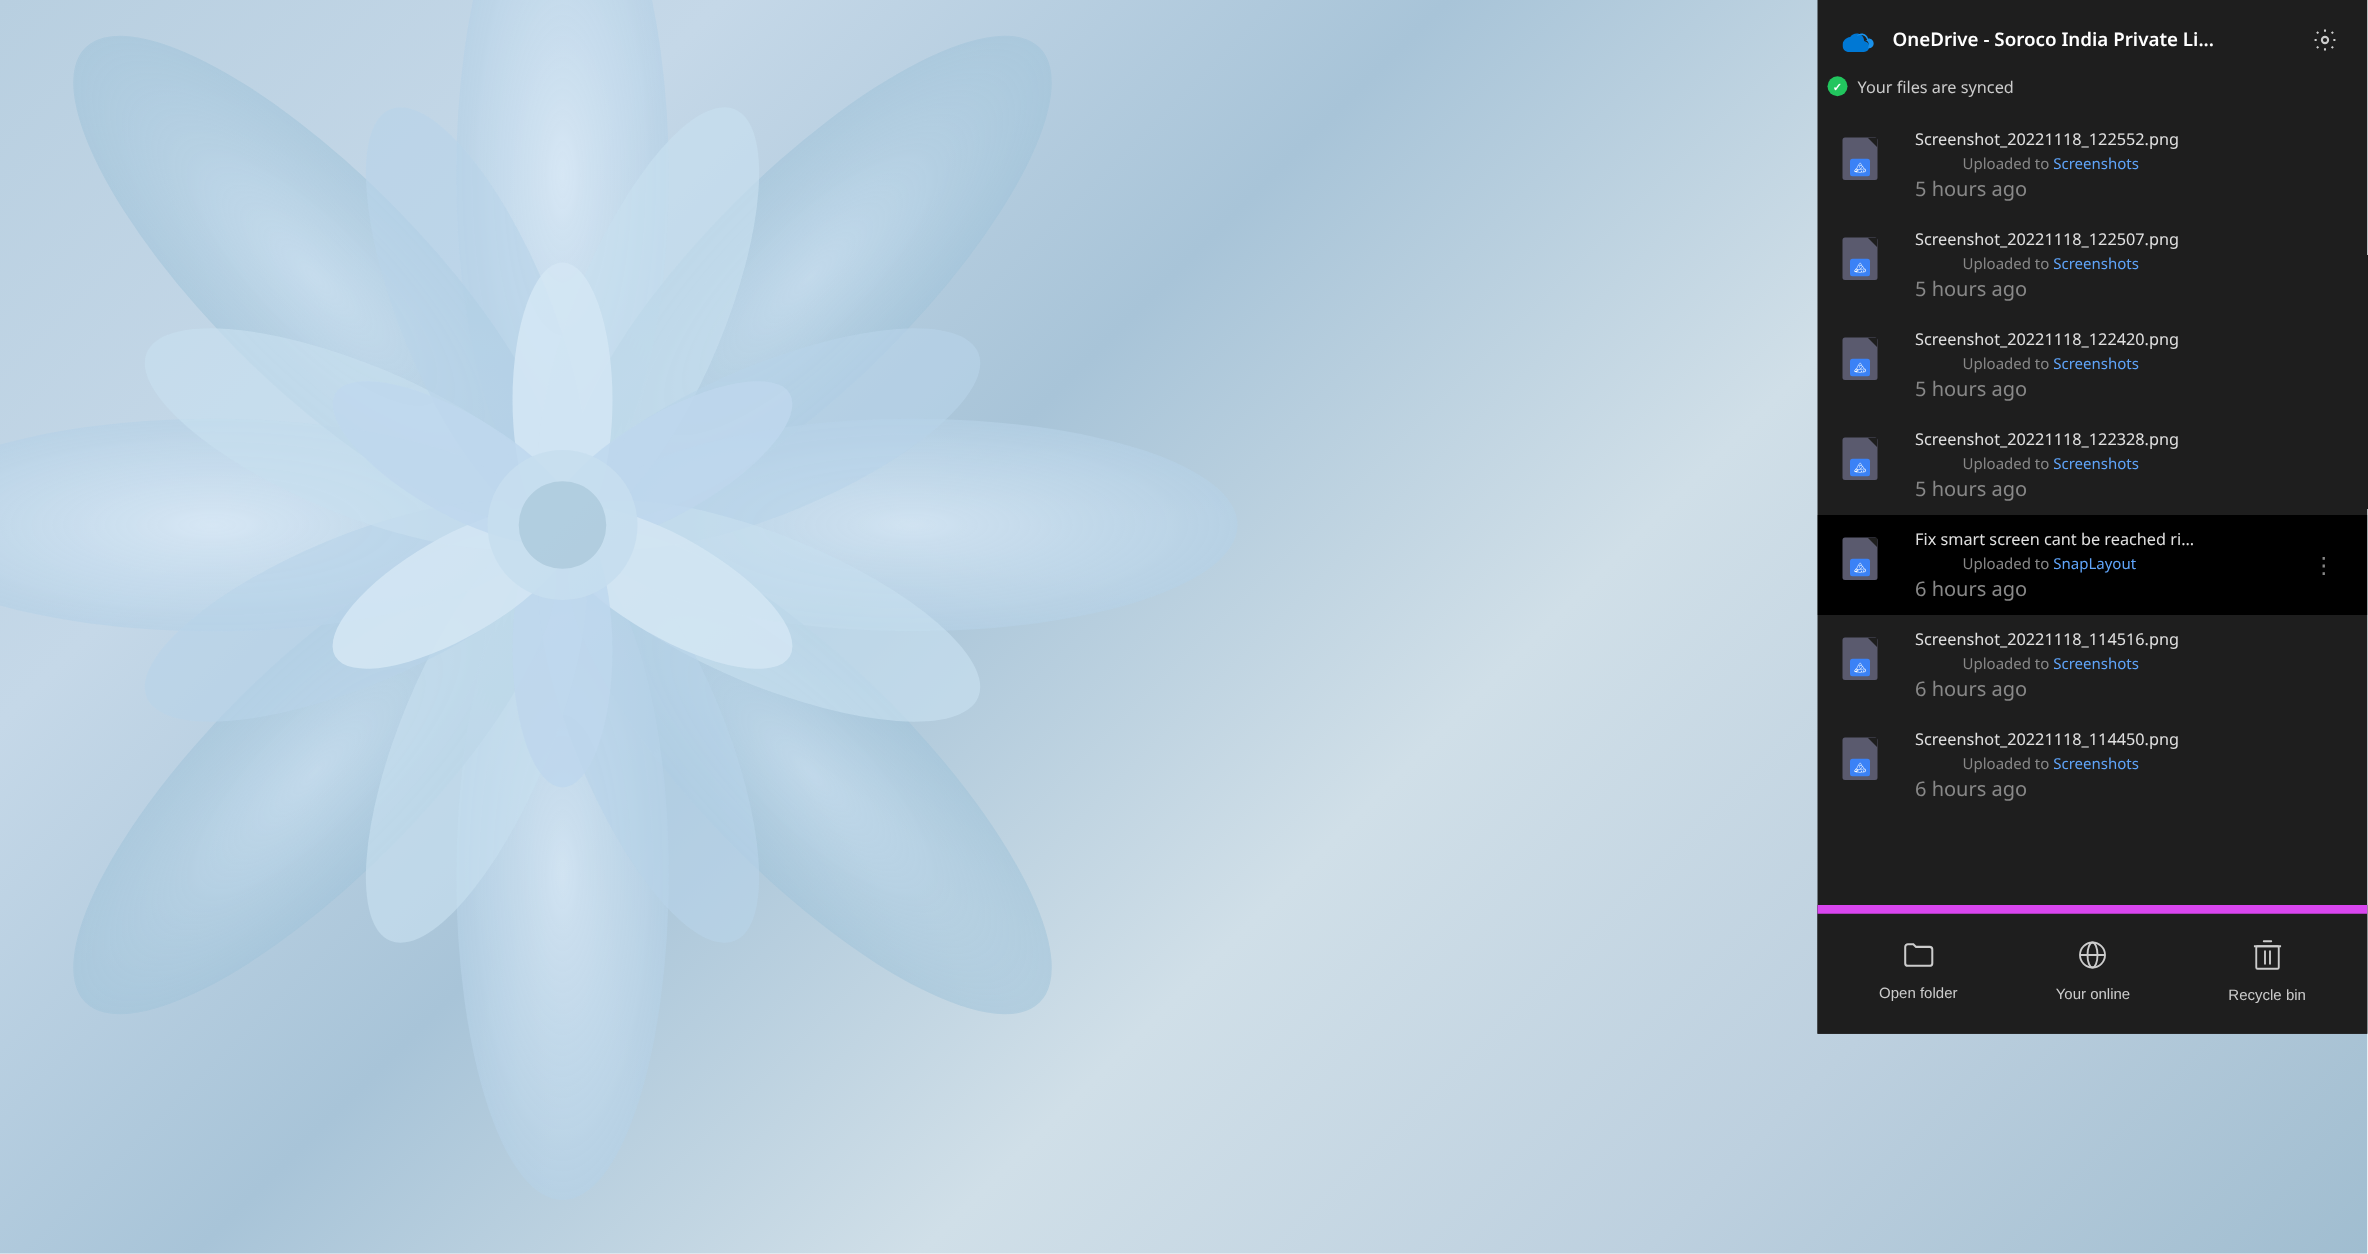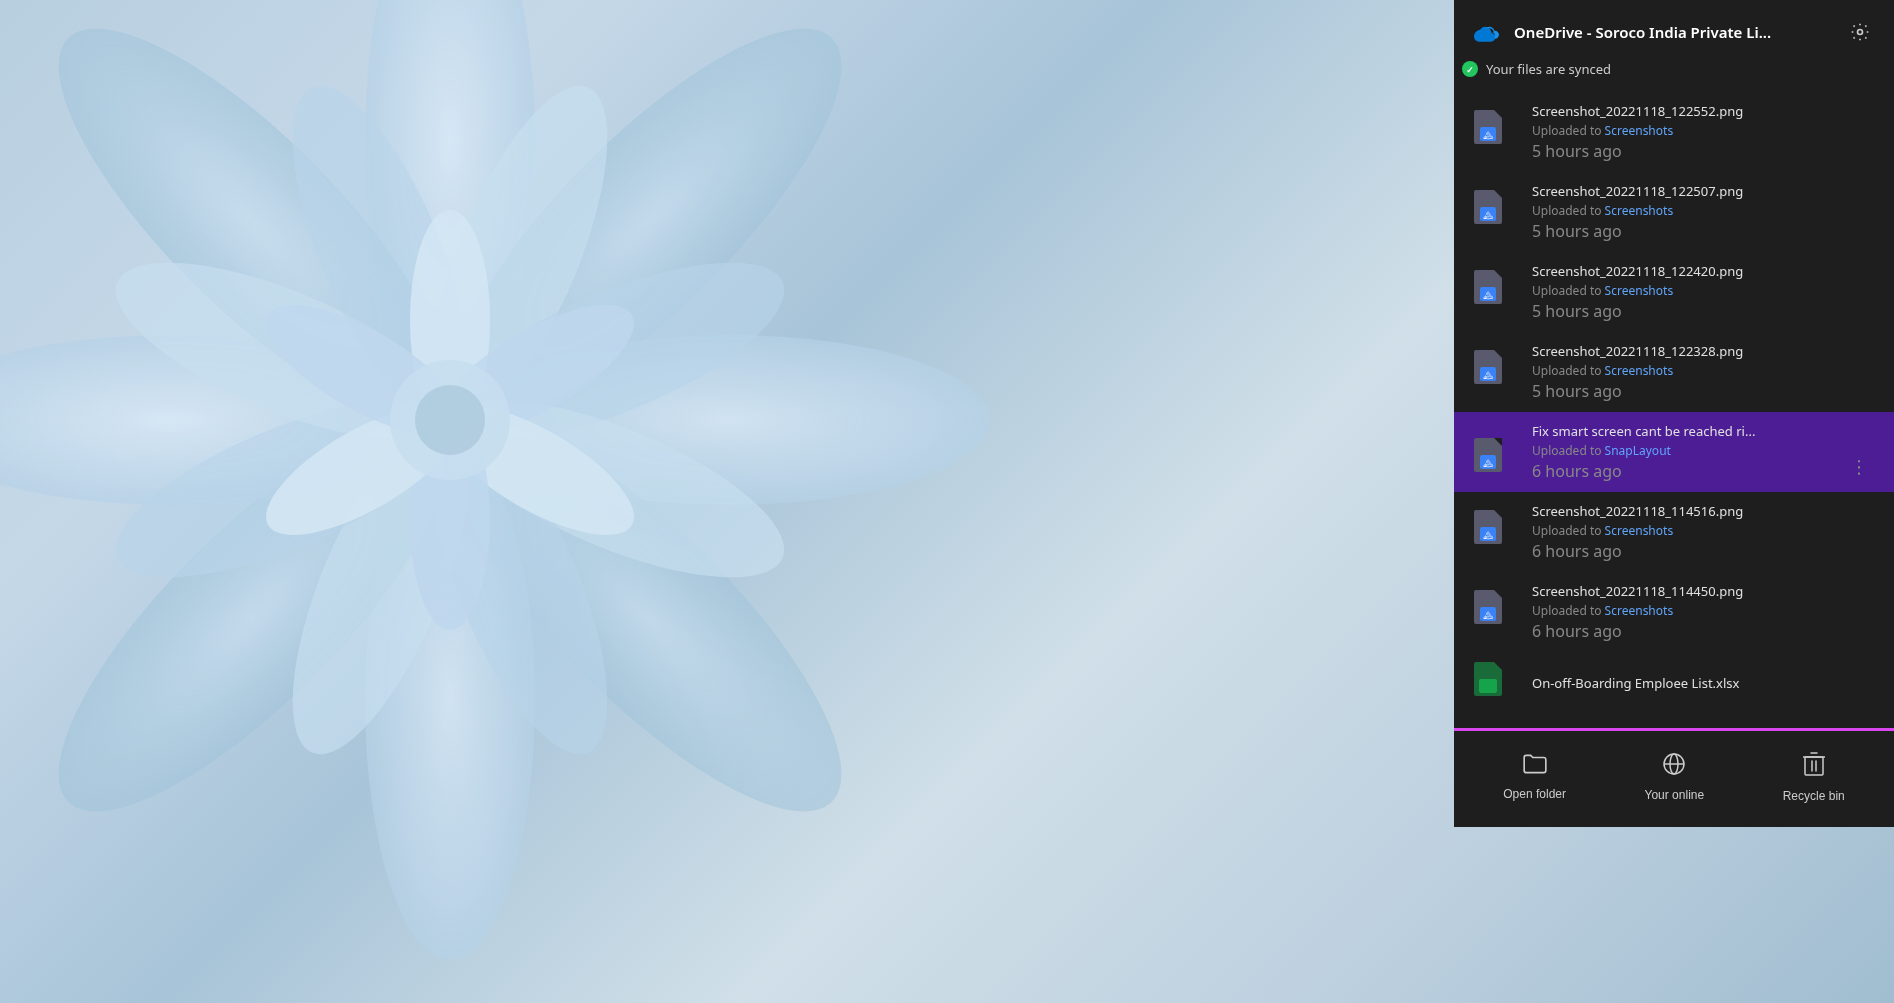--- a/index.html
+++ b/index.html
@@ -188,20 +188,21 @@
       white-space: nowrap;
       overflow: hidden;
       text-overflow: ellipsis;
       font-weight: 400;
     }
 
     .file-location {
       font-size: 12px;
       color: #888;
       margin-top: 2px;
+      margin-left: 38px;
     }
 
     .file-location a {
       color: #60a5fa;
       text-decoration: none;
     }
 
     .file-time {
       font-size: 16px;
       color: #888;
@@ -221,21 +222,21 @@
 
     .more-btn-visible {
       display: flex !important;
     }
 
     .bottom-bar {
       display: flex;
       align-items: center;
       justify-content: space-around;
       padding: 12px 10px 16px 10px;
-      border-top: 3px solid #d946ef;
+      border-top: 7px solid #d946ef;
       flex-shrink: 0;
       background: #1e1e1e;
     }
 
     .bottom-action {
       display: flex;
       flex-direction: column;
       align-items: center;
       gap: 6px;
       cursor: pointer;
@@ -394,21 +395,21 @@
       </div>
       <div class="file-info">
         <div class="file-name">Screenshot_20221118_122328.png</div>
         <div class="file-location">
           Uploaded to <a>Screenshots</a>
         </div>
         <div class="file-time">5 hours ago</div>
       </div>
     </div>
 
-    <div class="file-item" style="background:#4c1d95;align-items:flex-end;">
+    <div class="file-item" style="background:#000000;">
       <div class="file-icon-wrapper">
         <div class="file-doc-icon">
           <div class="file-img-badge"></div>
         </div>
       </div>
       <div class="file-info">
         <div class="file-name">Fix smart screen cant be reached ri...</div>
         <div class="file-location">
           Uploaded to <a>SnapLayout</a>
         </div>
@@ -440,32 +441,20 @@
       </div>
       <div class="file-info">
         <div class="file-name">Screenshot_20221118_114450.png</div>
         <div class="file-location">
           Uploaded to <a>Screenshots</a>
         </div>
         <div class="file-time">6 hours ago</div>
       </div>
     </div>
 
-    <div class="file-item">
-      <div class="file-icon-wrapper">
-        <div class="file-doc-icon" style="background:#1a6b3a;">
-          <div class="excel-badge"></div>
-        </div>
-      </div>
-      <div class="file-info">
-        <div class="file-name">On-off-Boarding Emploee List.xlsx</div>
-        <div class="file-location"></div>
-        <div class="file-time"></div>
-      </div>
-    </div>
 
   </div>
 
   <div class="bottom-bar">
     <button class="bottom-action">
       <span class="bottom-action-icon">
         <svg width="26" height="22" viewBox="0 0 24 20" fill="none" xmlns="http://www.w3.org/2000/svg">
           <path d="M2 4C2 3 2.9 2 4 2h4l2 2h10c1.1 0 2 .9 2 2v10c0 1.1-.9 2-2 2H4c-1.1 0-2-.9-2-2V4z" stroke="#cccccc" stroke-width="1.5" fill="none"></path>
         </svg>
       </span>

